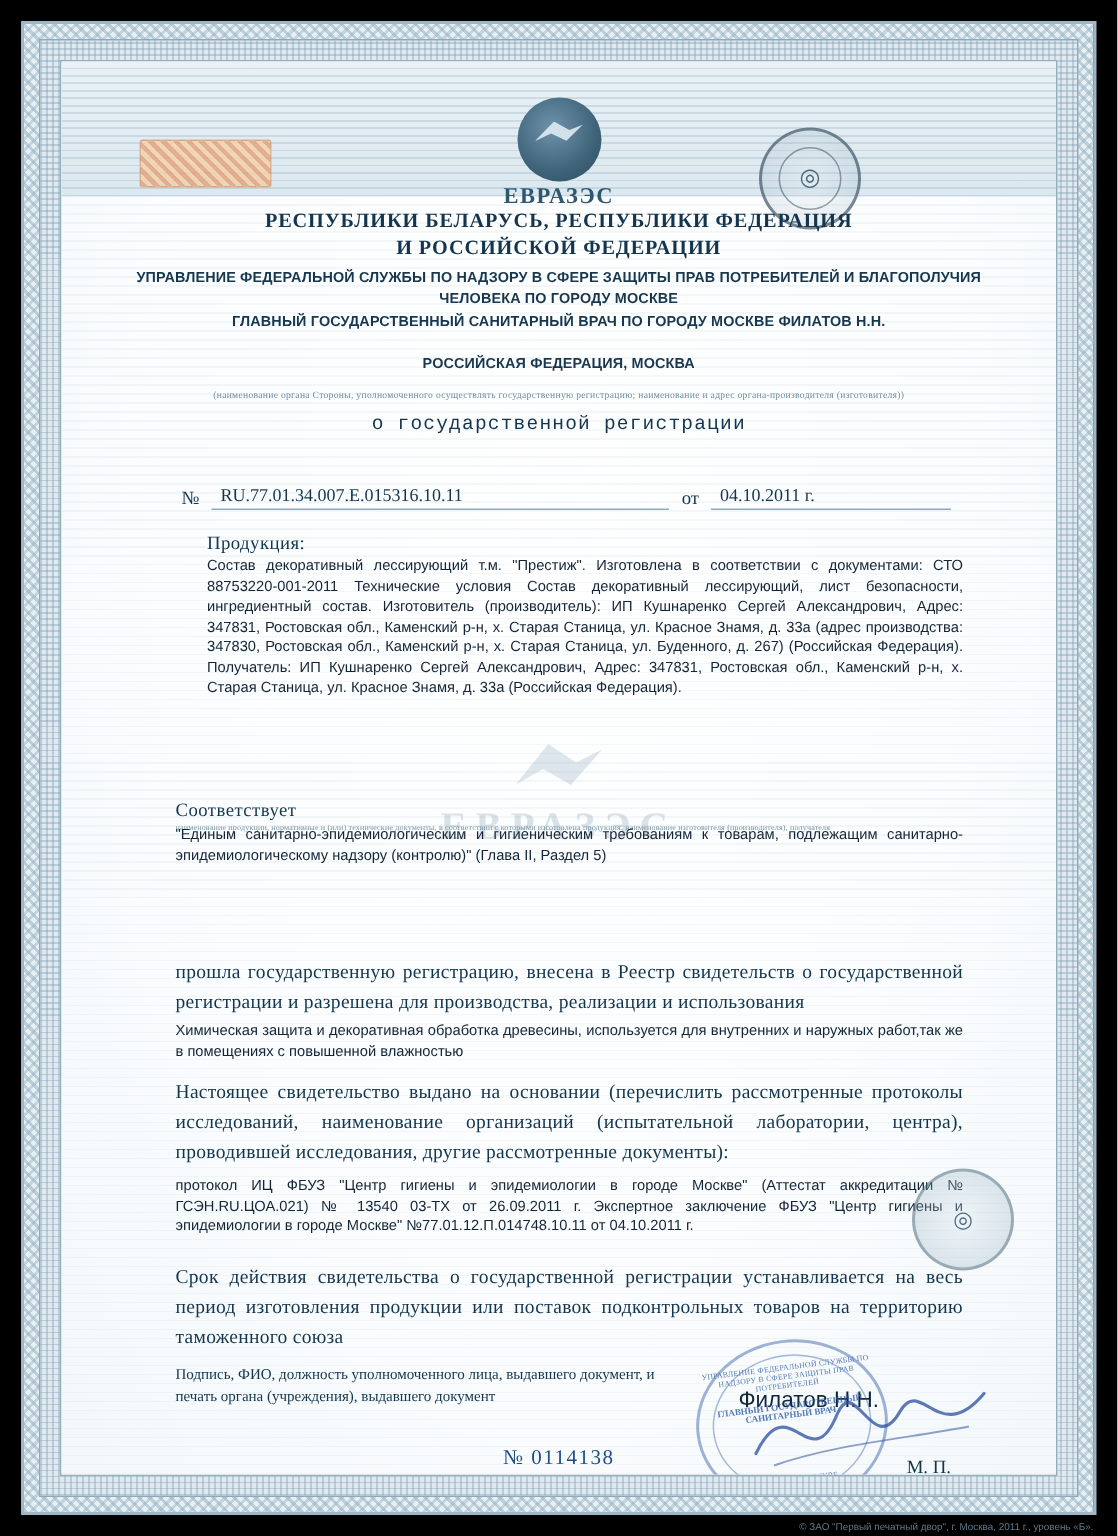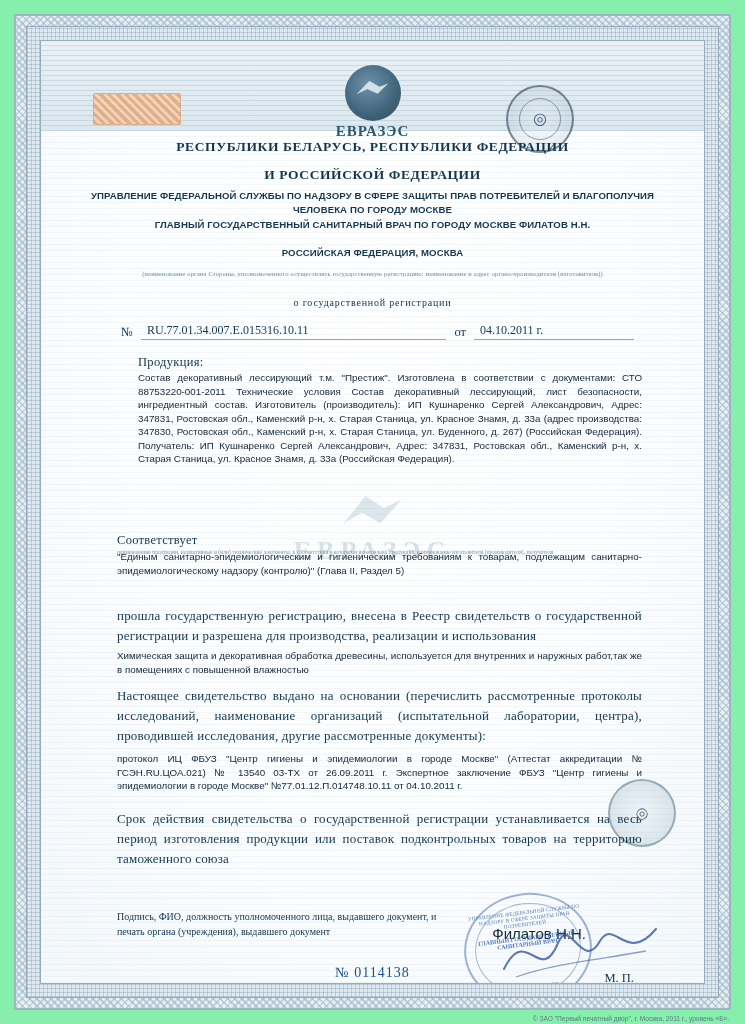--- a/index.html
+++ b/index.html
@@ -1,18 +1,18 @@
 <!DOCTYPE html>
 <html lang="ru"><head>
 <meta charset="utf-8">
 <style>
   html,body{margin:0;padding:0;background:#ffffff;}
   body{width:745px;height:1024px;font-family:"Liberation Serif",serif;color:#1b2b3a;}
 
-  .page{position:relative;width:745px;height:1024px;overflow:hidden;background:#86efac;}
+  .page{position:relative;width:745px;height:1024px;overflow:hidden;background:#000000;}
 
   
   .border-outer{
     position:absolute;left:14px;top:14px;right:14px;bottom:14px;
     border:2px solid #9fb6c4;
     background:
       repeating-linear-gradient(45deg, rgba(150,180,196,.55) 0 2px, rgba(255,255,255,0) 2px 5px),
       repeating-linear-gradient(-45deg, rgba(150,180,196,.45) 0 2px, rgba(255,255,255,0) 2px 5px),
       linear-gradient(#e8eff3,#e8eff3);
   }
@@ -87,55 +87,55 @@
   }
   .stamp-round .inner{
     width:40px;height:40px;border-radius:50%;border:1px solid rgba(52,74,92,.6);
     display:flex;align-items:center;justify-content:center;font-size:16px;
   }
 
   
   .h-wrap{position:absolute;left:0;right:0;top:96px;text-align:center;}
   .h1{font-weight:bold;font-size:14.5px;letter-spacing:1.4px;color:#14354d;}
   .h2{font-weight:bold;font-size:13.5px;letter-spacing:.6px;color:#14354d;margin-top:2px;}
-  .h3{font-weight:bold;font-size:13.5px;letter-spacing:.6px;color:#14354d;margin-top:12px;}
+  .h3{font-weight:bold;font-size:13.5px;letter-spacing:.6px;color:#14354d;margin-top:2px;}
   .org{
     margin-top:6px;font-family:"Liberation Sans",sans-serif;font-weight:bold;
     font-size:9.6px;line-height:1.45;color:#17374f;letter-spacing:.1px;
     padding:0 36px;
   }
   .tiny-note{
     margin-top:10px;font-size:6.4px;color:#6d8ba0;letter-spacing:.2px;
   }
 
   .title{
     margin-top:18px;font-weight:bold;font-size:25px;letter-spacing:5px;color:#10304a;
   }
   .subtitle{
-    margin-top:20px;font-size:10px;letter-spacing:.8px;color:#12354f;
+    margin-top:8px;font-size:13px;letter-spacing:.8px;color:#12354f;font-family:Liberation Mono, monospace;
   }
 
   
   .numrow{
     position:absolute;left:80px;right:70px;top:282px;
     display:flex;align-items:flex-end;gap:8px;font-size:12px;color:#13364f;
   }
   .numrow .lbl{font-size:12.5px;}
   .numrow .u{border-bottom:1px solid #8fa9ba;flex:1;padding:0 4px 1px 6px;}
   .numrow .u.right{flex:0 0 150px;}
 
   
   .sec{position:absolute;left:76px;right:62px;}
   .lab{font-size:12.5px;color:#13364f;letter-spacing:.3px;}
   .txt{
     font-family:"Liberation Sans",sans-serif;font-size:9.8px;line-height:1.38;
     color:#142538;text-align:justify;
   }
   .script{
-    font-size:13px;line-height:1.55;color:#13364f;text-align:justify;letter-spacing:.2px;
+    font-size:13px;line-height:1.55;color:#13364f;text-align:justify;letter-spacing:.2px;margin-top:32px;
   }
   .micro{
     font-size:5.4px;color:#7794a7;letter-spacing:.1px;white-space:nowrap;overflow:hidden;
   }
 
   
   .watermark{
     position:absolute;left:50%;top:455px;transform:translateX(-50%);
     width:320px;text-align:center;opacity:.22;pointer-events:none;
   }
@@ -218,21 +218,21 @@
     <div class="emblem">
       <div class="disc"></div>
       <div class="word">ЕВРАЗЭС</div>
     </div>
 
     <div class="stamp-round">
       <div class="inner">◎</div>
     </div>
 
     <div class="h-wrap">
-      <div class="h2">РЕСПУБЛИКИ БЕЛАРУСЬ, РЕСПУБЛИКИ ФЕДЕРАЦИИ</div>
+      <div class="h2">РЕСПУБЛИКИ БЕЛАРУСЬ, РЕСПУБЛИКИ ФЕДЕРАЦИЯ</div>
       <div class="h3">И РОССИЙСКОЙ ФЕДЕРАЦИИ</div>
 
       <div class="org">УПРАВЛЕНИЕ ФЕДЕРАЛЬНОЙ СЛУЖБЫ ПО НАДЗОРУ В СФЕРЕ ЗАЩИТЫ ПРАВ ПОТРЕБИТЕЛЕЙ И БЛАГОПОЛУЧИЯ ЧЕЛОВЕКА ПО ГОРОДУ МОСКВЕ</div>
       <div class="org" style="margin-top:1px;">ГЛАВНЫЙ ГОСУДАРСТВЕННЫЙ САНИТАРНЫЙ ВРАЧ ПО ГОРОДУ МОСКВЕ ФИЛАТОВ Н.Н.</div>
       <div class="org" style="margin-top:14px;">РОССИЙСКАЯ ФЕДЕРАЦИЯ, МОСКВА</div>
 
       <div class="tiny-note">(наименование органа Стороны, уполномоченного осуществлять государственную регистрацию; наименование и адрес органа-производителя (изготовителя))</div>
 
       <div class="subtitle">о государственной регистрации</div>
     </div>

